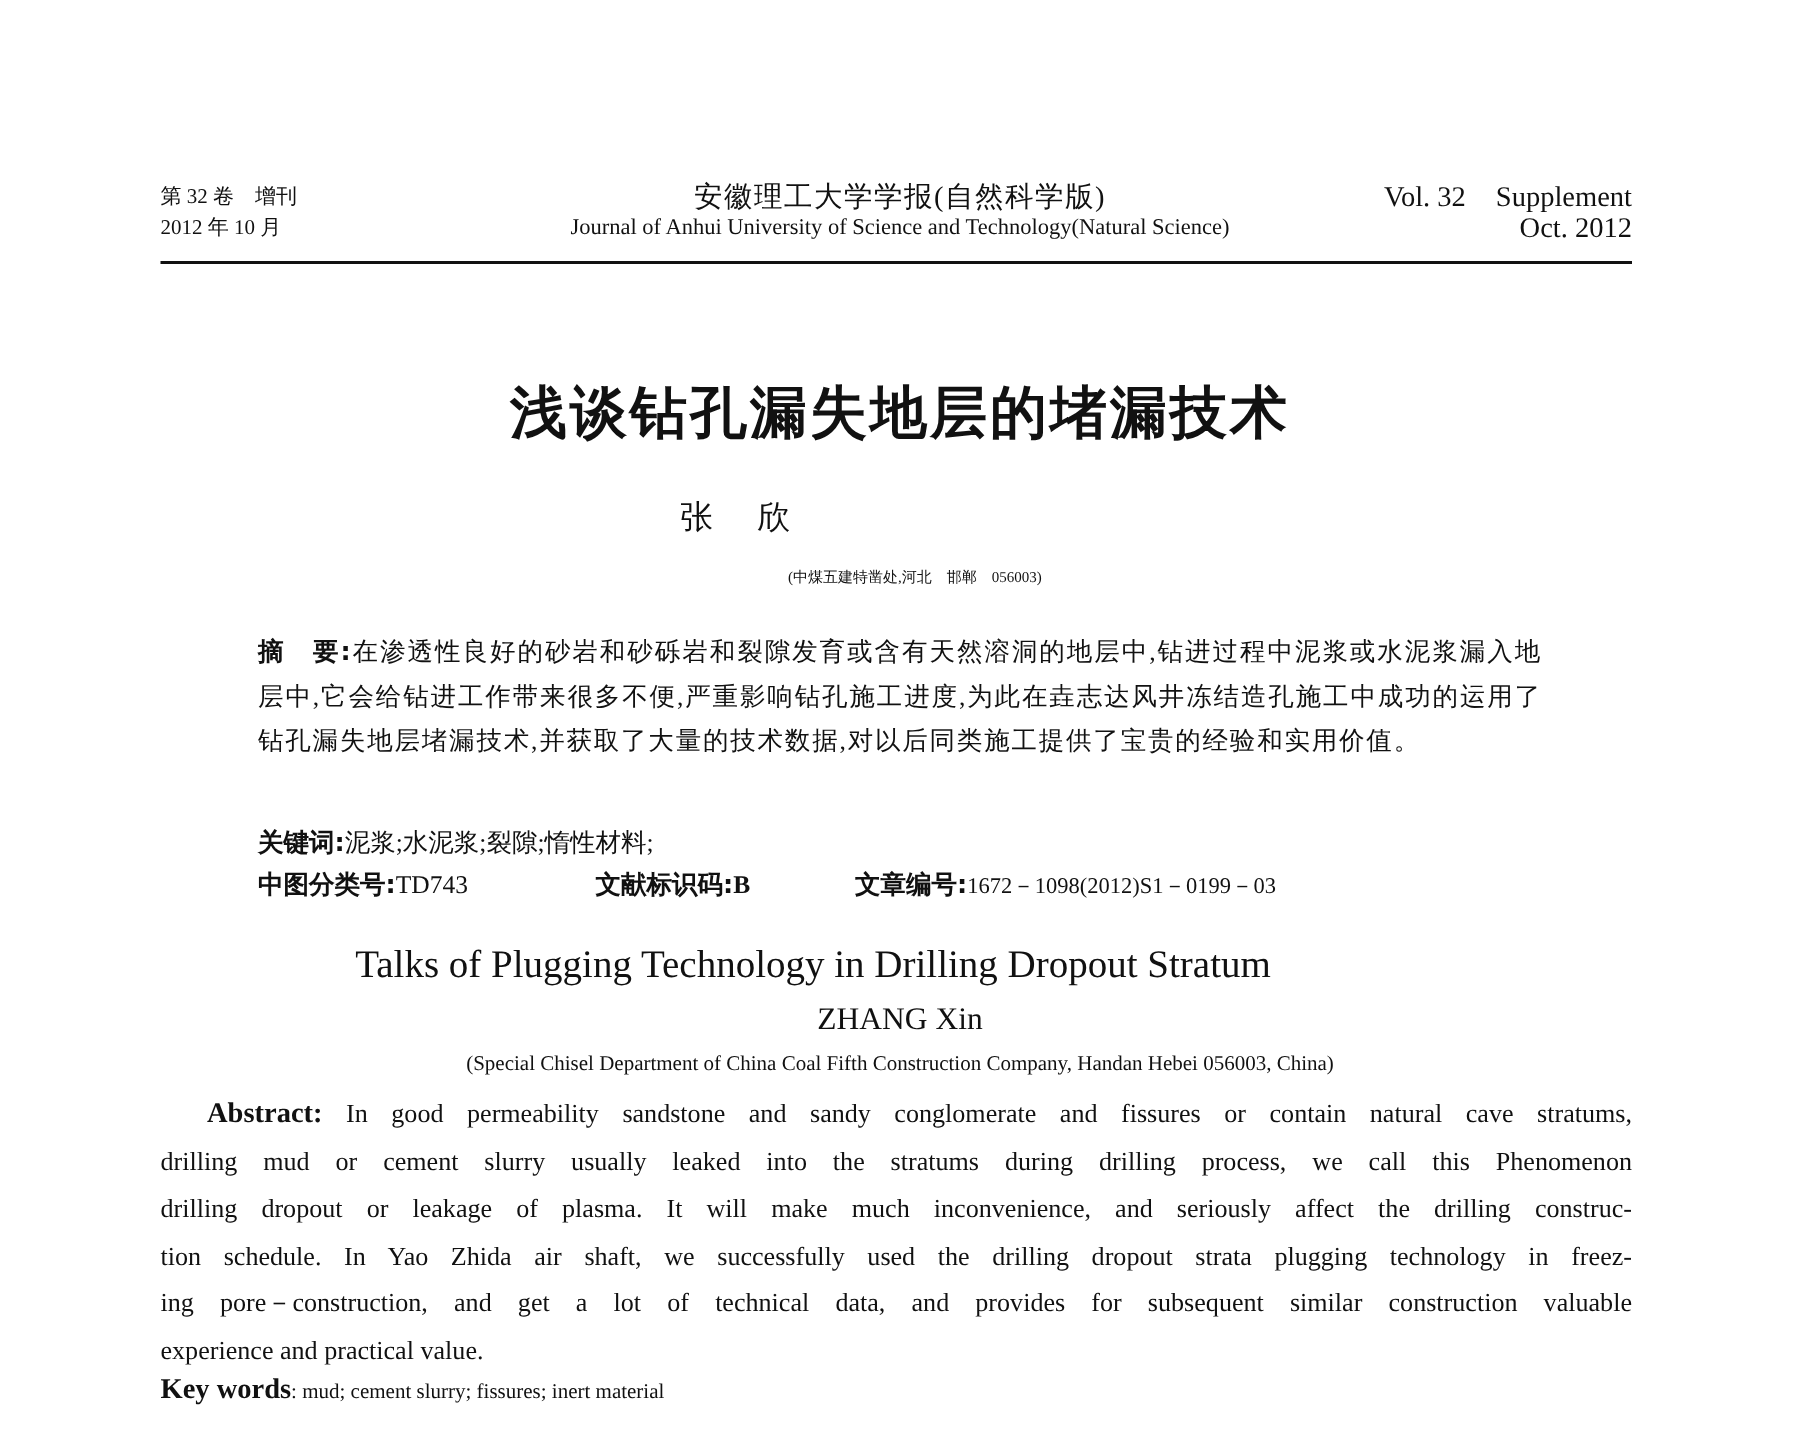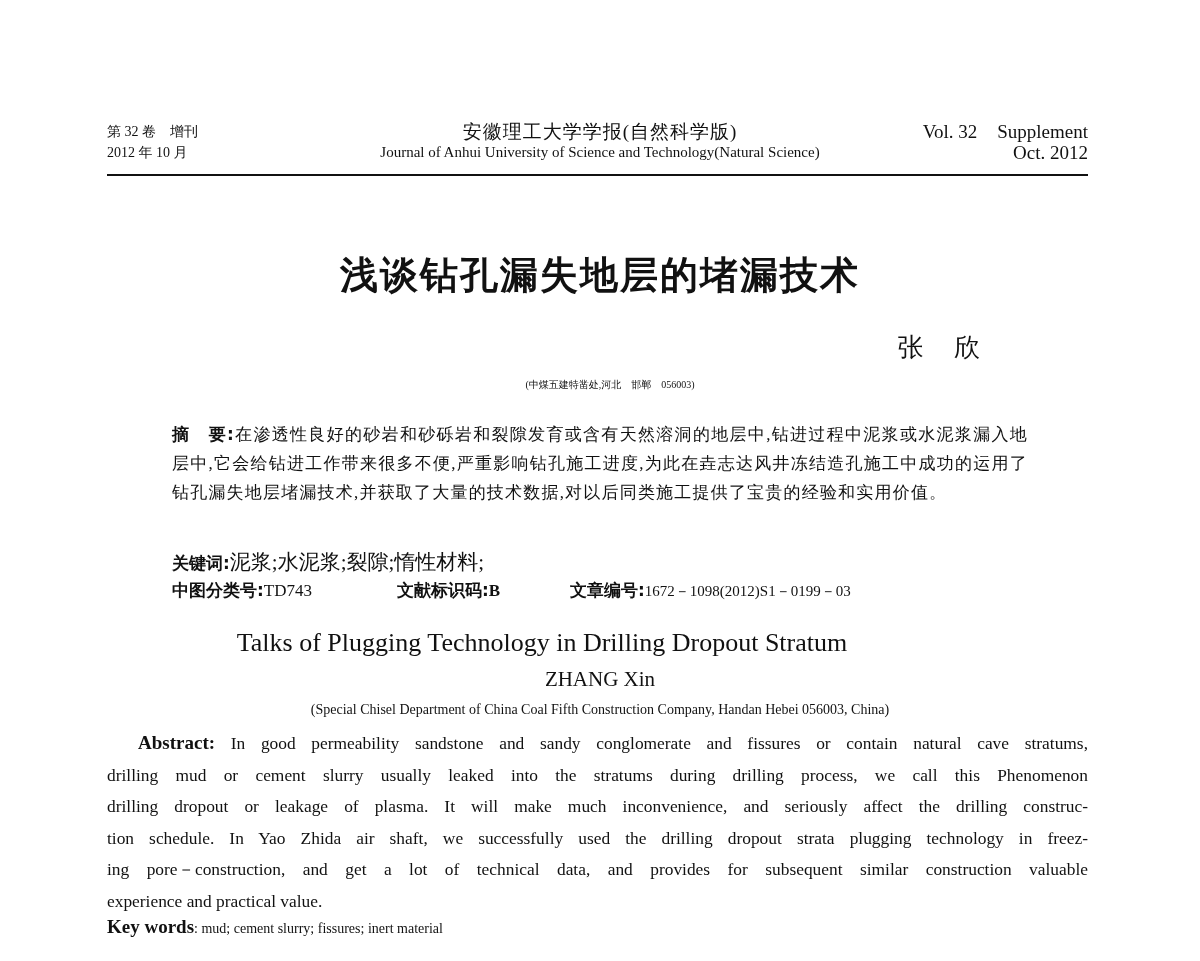--- a/index.html
+++ b/index.html
@@ -45,22 +45,22 @@
   
   .title-cn {
     left: 0; width: 1200px; top: 250px;
     text-align: center;
     font-family: "DejaVu Sans", sans-serif;
     font-weight: bold;
     font-size: 38px; letter-spacing: 2px;
   }
   .author-cn {
     left: 0; width: 980px; top: 330px;
-    text-align: right;
-    font-size: 26px; word-spacing: 24px;
+    text-align: center;
+    font-size: 22px; word-spacing: 24px;
   }
   .affil-cn {
     left: 0; width: 1200px; top: 378px;
     text-align: center;
     font-size: 10px;
     padding-left: 10px;
   }
 
   
   .abs-cn {
@@ -137,21 +137,21 @@
 <div class="abs title-cn">浅谈钻孔漏失地层的堵漏技术</div>
 <div class="abs author-cn">张 欣</div>
 <div class="abs affil-cn">(中煤五建特凿处,河北　邯郸　056003)</div>
 
 <div class="abs abs-cn">
   <span class="lbl">摘　要:</span><span>在渗透性良好的砂岩和砂砾岩和裂隙发育或含有天然溶洞的地层中,钻进过程中泥浆或水泥浆漏入地层中,它会给钻进工作带来很多不便,严重影响钻孔施工进度,为此在垚志达风井冻结造孔施工中成功的运用了钻孔漏失地层堵漏技术,并获取了大量的技术数据,对以后同类施工提供了宝贵的经验和实用价值。</span>
 </div>
 
 <div class="abs cls-cn">
   <div>
-    <span class="lbl-sans">关键词:</span><span style="font-size:21px">泥浆;水泥浆;裂隙;惰性材料;</span>
+    <span class="lbl-sans">关键词:</span><span style="font-size:17px">泥浆;水泥浆;裂隙;惰性材料;</span>
   </div>
   <div class="cls-row">
     <span class="item" style="left:0">
       <span class="lbl-sans">中图分类号:</span><span style="font-size:17px">TD743</span>
     </span>
     <span class="item" style="left:225px">
       <span class="lbl-sans">文献标识码:</span><span style="font-weight:bold;font-size:17px">B</span>
     </span>
     <span class="item" style="left:398px">
       <span class="lbl-sans">文章编号:</span><span style="font-size:15px">1672－1098(2012)S1－0199－03</span>

